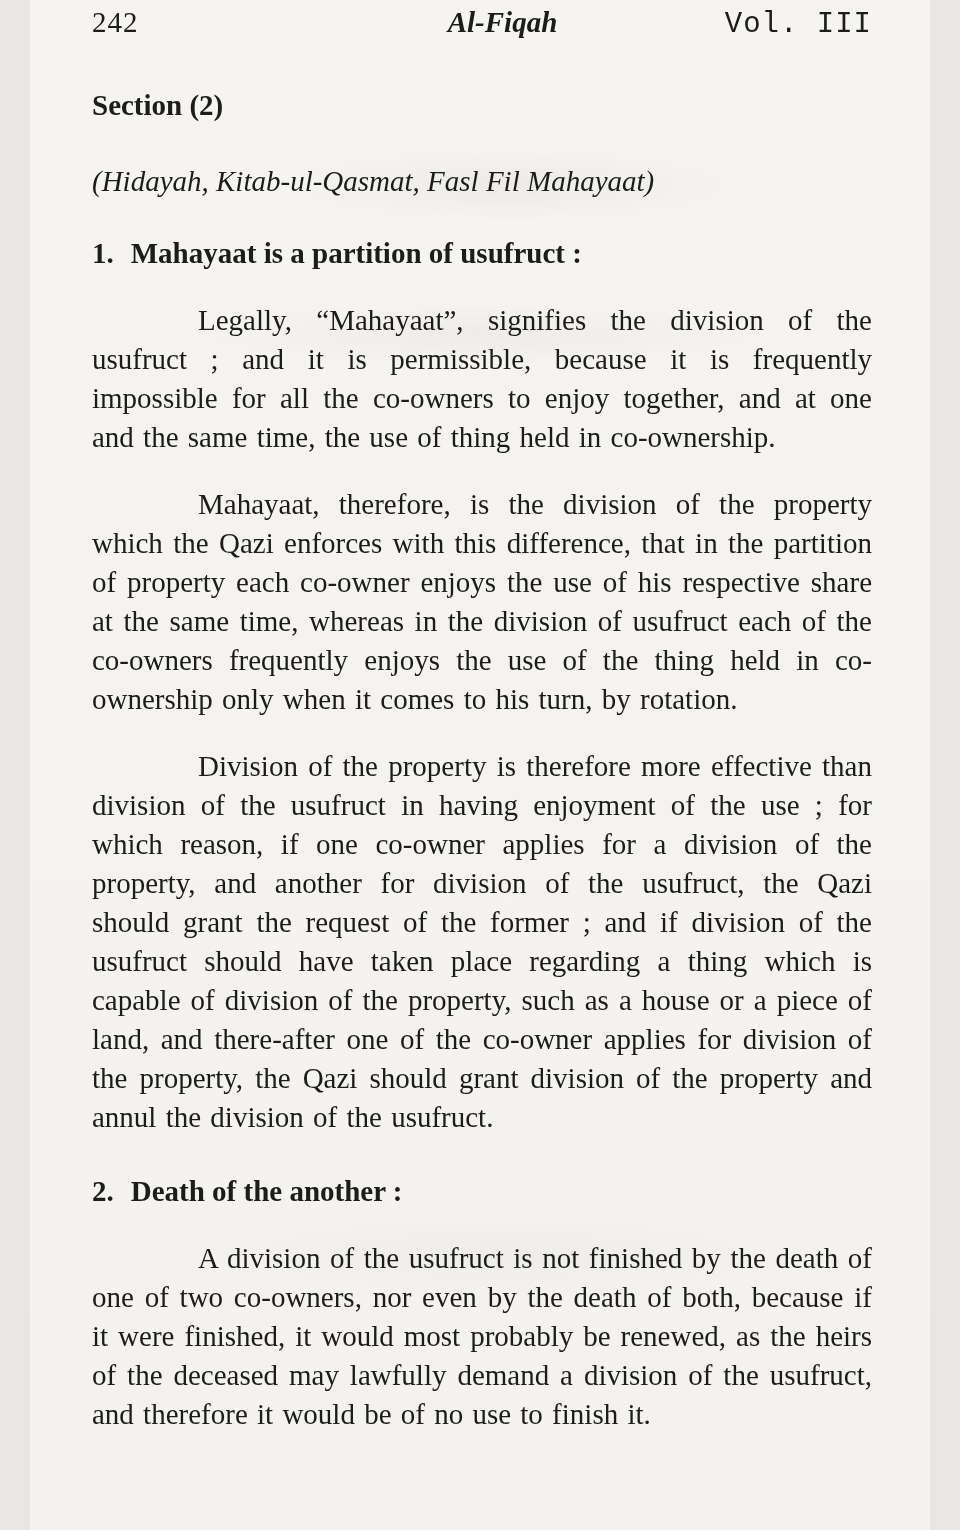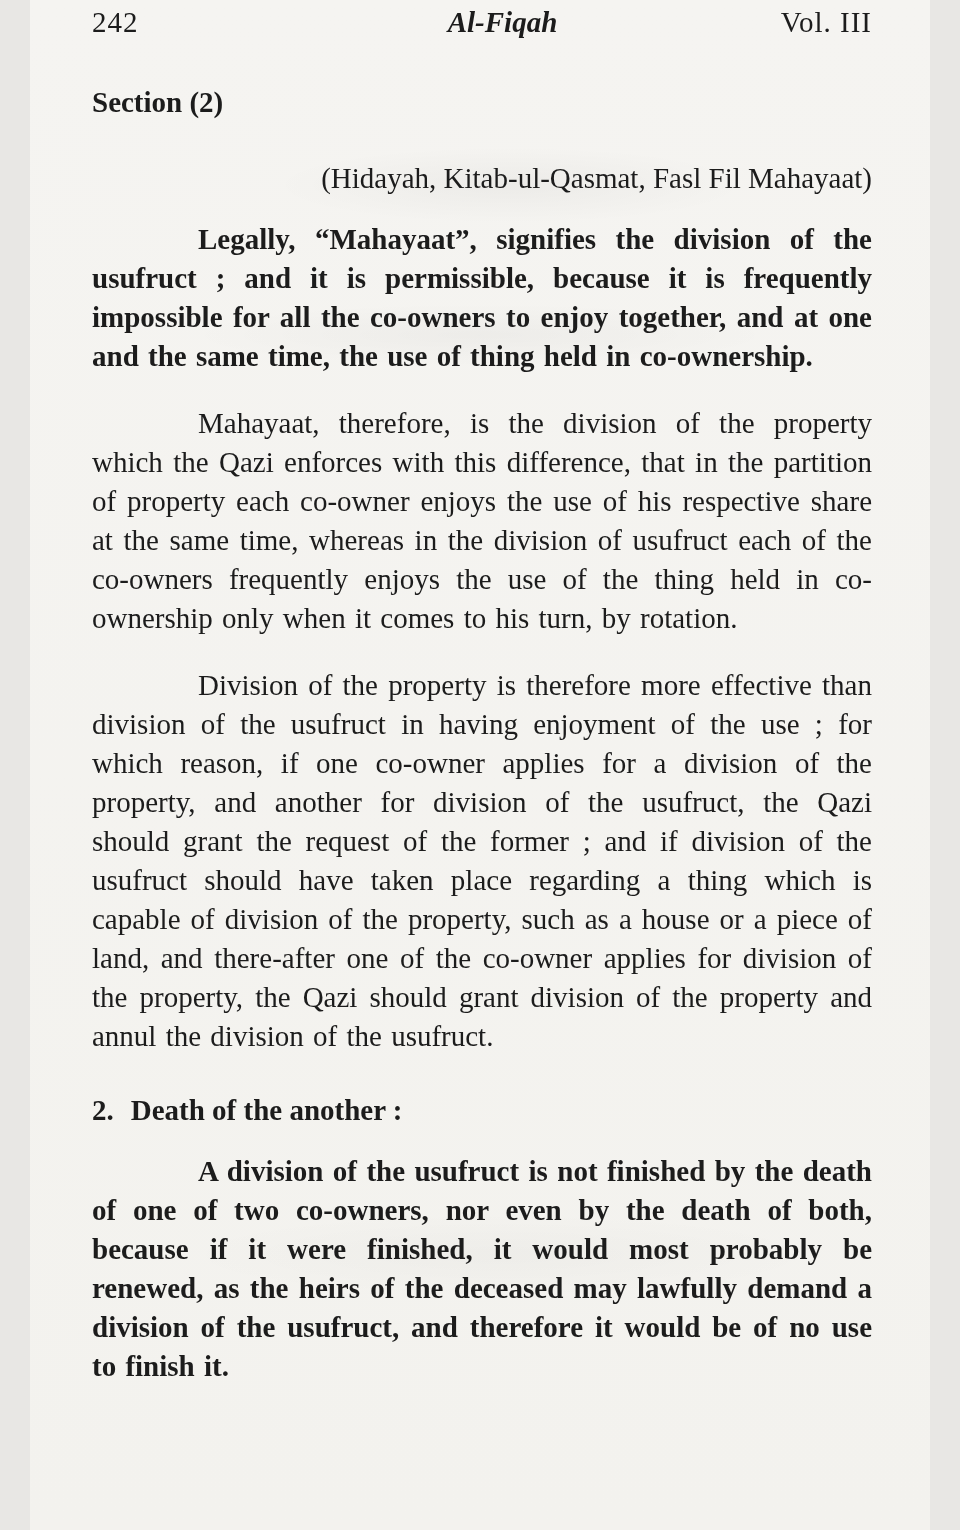--- a/index.html
+++ b/index.html
@@ -25,76 +25,80 @@
   }
   .page-header {
     display: grid;
     grid-template-columns: 1fr auto 1fr;
     align-items: baseline;
     font-size: 29px;
     line-height: 36px;
   }
   .page-number { justify-self: start; letter-spacing: 1px; }
   .book-title  { justify-self: center; font-weight: bold; font-style: italic; margin-left: 41px; }
-  .volume      { justify-self: end; letter-spacing: 1px; }
+  .volume      { justify-self: end; letter-spacing: 1px; font-family: Liberation Mono, monospace; }
 
   .section-label {
     margin: 44px 0 0;
     font-size: 29px;
     line-height: 36px;
     font-weight: bold;
   }
   .chapter-title {
     margin: 36px 0 0;
     text-align: center;
     font-size: 29px;
     line-height: 36px;
     font-weight: normal;
     letter-spacing: 2px;
   }
   .source-reference {
     margin: 40px 0 0;
-    text-align: right;
+    text-align: left;
     font-size: 29px;
     line-height: 36px;
+    font-style: italic;
   }
   .section-heading {
     margin: 36px 0 0;
     font-size: 29px;
     line-height: 36px;
     font-weight: bold;
   }
   .heading-number { margin-right: 17px; }
   .body-paragraph {
     margin: 28px 0 0;
     font-size: 29px;
     line-height: 39px;
     text-align: justify;
     text-indent: 106px;
     word-spacing: 2px;
   }
-  .first-paragraph { margin-top: 24px; font-weight: bold; }
+  .first-paragraph { margin-top: 30px; }
 </style>
 </head>
 <body>
 
 <div class="page">
 
   <header class="page-header">
     <span class="page-number">242</span>
     <span class="book-title">Al-Fiqah</span>
     <span class="volume">Vol. III</span>
   </header>
 
   <div class="section-label">Section (2)</div>
 
 
   <div class="source-reference">(Hidayah, Kitab-ul-Qasmat, Fasl Fil Mahayaat)</div>
 
   <section>
+    <h2 class="section-heading">
+      <span class="heading-number">1.</span><span class="heading-text">Mahayaat is a partition of usufruct :</span>
+    </h2>
     <p class="body-paragraph first-paragraph">Legally, “Mahayaat”, signifies the division of the usufruct ; and it is permissible, because it is frequently impossible for all the co-owners to enjoy together, and at one and the same time, the use of thing held in co-ownership.</p>
     <p class="body-paragraph">Mahayaat, therefore, is the division of the property which the Qazi enforces with this difference, that in the partition of property each co-owner enjoys the use of his respective share at the same time, whereas in the division of usufruct each of the co-owners frequently enjoys the use of the thing held in co-ownership only when it comes to his turn, by rotation.</p>
     <p class="body-paragraph">Division of the property is therefore more effective than division of the usufruct in having enjoyment of the use ; for which reason, if one co-owner applies for a division of the property, and another for division of the usufruct, the Qazi should grant the request of the former ; and if division of the usufruct should have taken place regarding a thing which is capable of division of the property, such as a house or a piece of land, and there-after one of the co-owner applies for division of the property, the Qazi should grant division of the property and annul the division of the usufruct.</p>
   </section>
 
   <section>
     <h2 class="section-heading">
       <span class="heading-number">2.</span><span class="heading-text">Death of the another :</span>
     </h2>
     <p class="body-paragraph first-paragraph">A division of the usufruct is not finished by the death of one of two co-owners, nor even by the death of both, because if it were finished, it would most probably be renewed, as the heirs of the deceased may lawfully demand a division of the usufruct, and therefore it would be of no use to finish it.</p>

